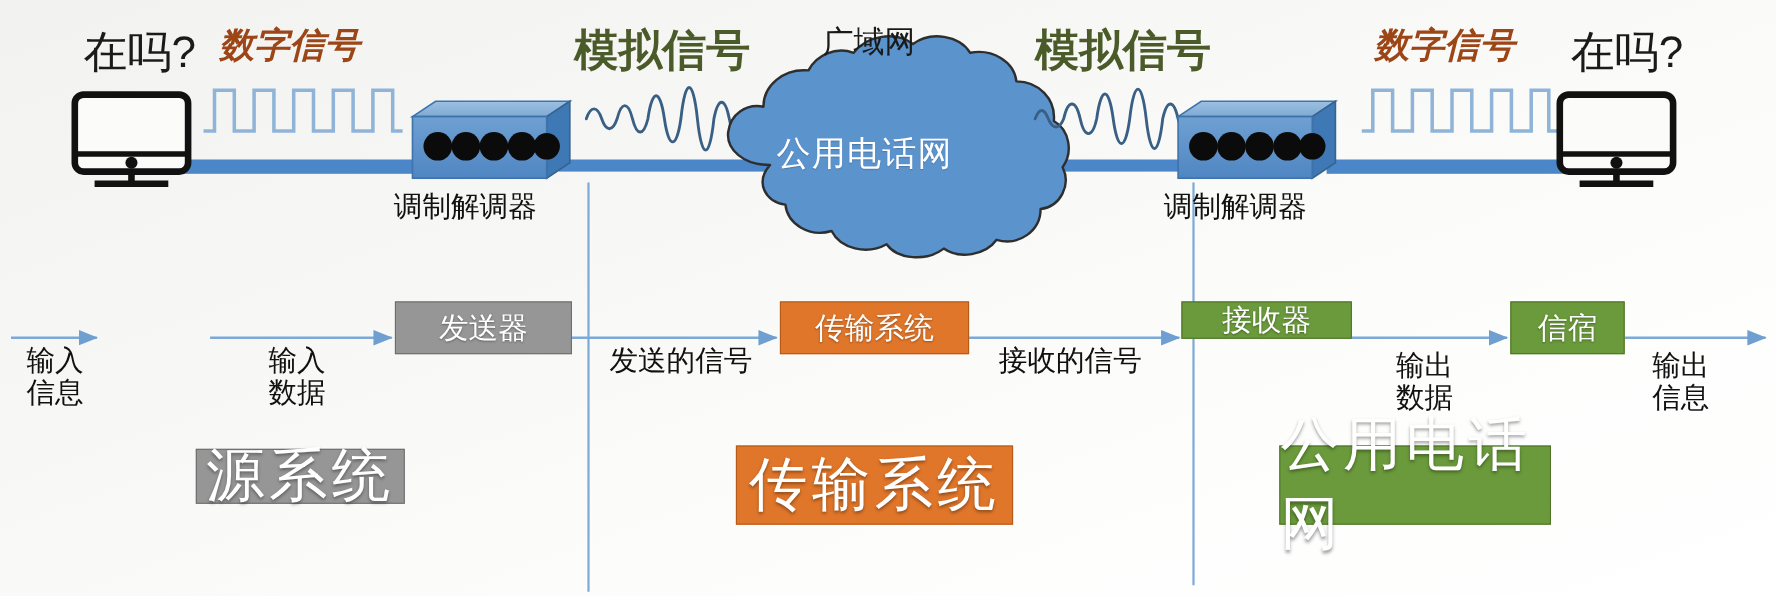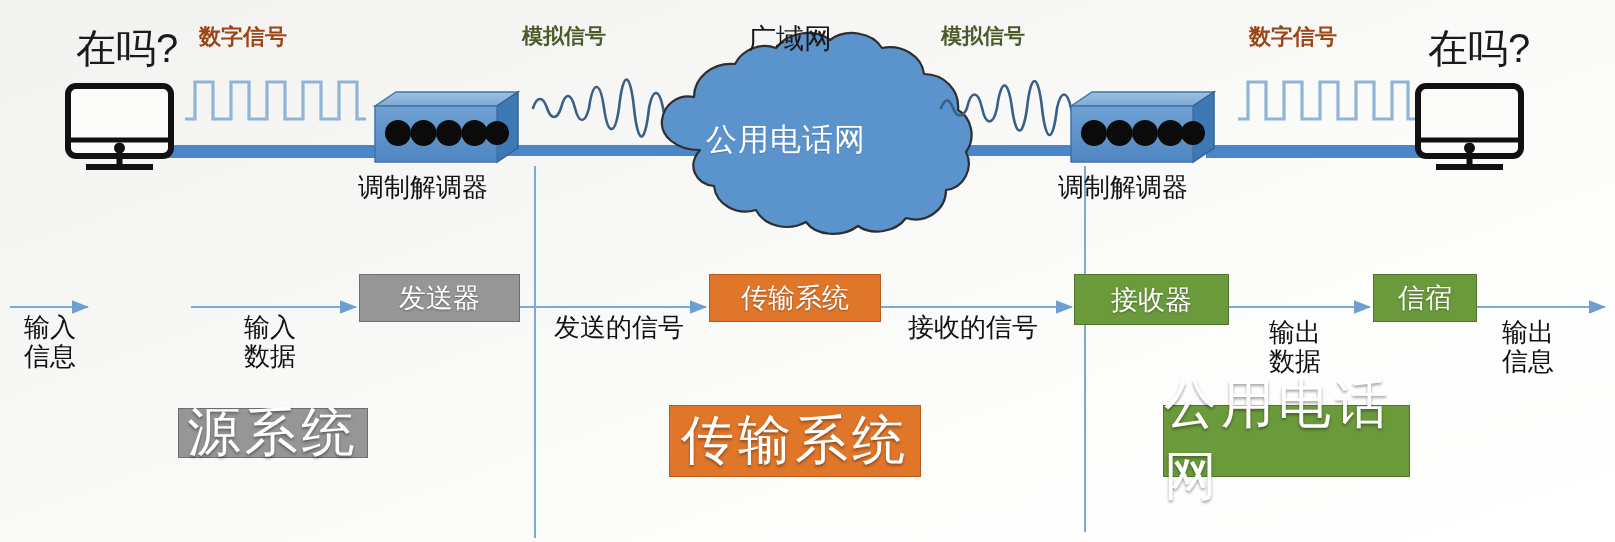--- a/index.html
+++ b/index.html
@@ -12,22 +12,22 @@
   #stage{
     position:relative;width:1615px;height:542px;
     background:linear-gradient(160deg,#f2f2f0 0%,#f7f7f5 35%,#fdfdfc 70%,#ffffff 100%);
   }
   #svgroot{position:absolute;left:0;top:0;width:1615px;height:542px;}
 
   .lbl{position:absolute;white-space:nowrap;line-height:1.05;}
 
   
   .top-q{font-size:40px;color:#1a1a1a;font-family:"Liberation Sans","DejaVu Sans",sans-serif;}
-  .sig-digital{font-size:22px;color:#9c4516;font-weight:bold;font-family:"Liberation Sans","DejaVu Sans",sans-serif;}
-  .sig-analog{font-size:21px;color:#4a5a28;font-weight:bold;font-family:"Liberation Sans","DejaVu Sans",sans-serif;}
+  .sig-digital{font-size:32px;color:#9c4516;font-weight:bold;font-family:"Liberation Sans","DejaVu Sans",sans-serif;font-style:italic;}
+  .sig-analog{font-size:40px;color:#4a5a28;font-weight:bold;font-family:"Liberation Sans","DejaVu Sans",sans-serif;}
   .wan-lbl{font-size:28px;color:#1a1a1a;font-family:"Liberation Serif","DejaVu Serif",serif;}
   .modem-lbl{font-size:26px;color:#111;font-family:"Liberation Serif","DejaVu Serif",serif;}
   .cloud-lbl{
     font-size:31px;color:#ffffff;font-family:"Liberation Serif","DejaVu Serif",serif;
     text-shadow:0 1px 1px rgba(0,0,0,.18);letter-spacing:1px;
   }
 
   
   .blockbox{
     position:absolute;display:flex;align-items:center;justify-content:center;
@@ -192,21 +192,21 @@
 
 
   <div class="blockbox bb-grey" style="left:359px;top:274px;width:161px;height:48px;">
     <span>发送器</span>
   </div>
 
   <div class="blockbox bb-orange" style="left:709px;top:274px;width:172px;height:48px;">
     <span>传输系统</span>
   </div>
 
-  <div class="blockbox bb-green" style="left:1074px;top:274px;width:155px;height:51px;justify-content:center;">
+  <div class="blockbox bb-green" style="left:1074px;top:274px;width:155px;height:34px;justify-content:center;">
     <span>接收器</span>
   </div>
 
   <div class="blockbox bb-green" style="left:1373px;top:274px;width:104px;height:48px;">
     <span>信宿</span>
   </div>
 
   <div class="flowlbl" style="left:8px;top:313px;width:84px;">输入<br>信息</div>
   <div class="flowlbl" style="left:228px;top:313px;width:84px;">输入<br>数据</div>
   <div class="flowlbl" style="left:538px;top:313px;width:162px;">发送的信号</div>

